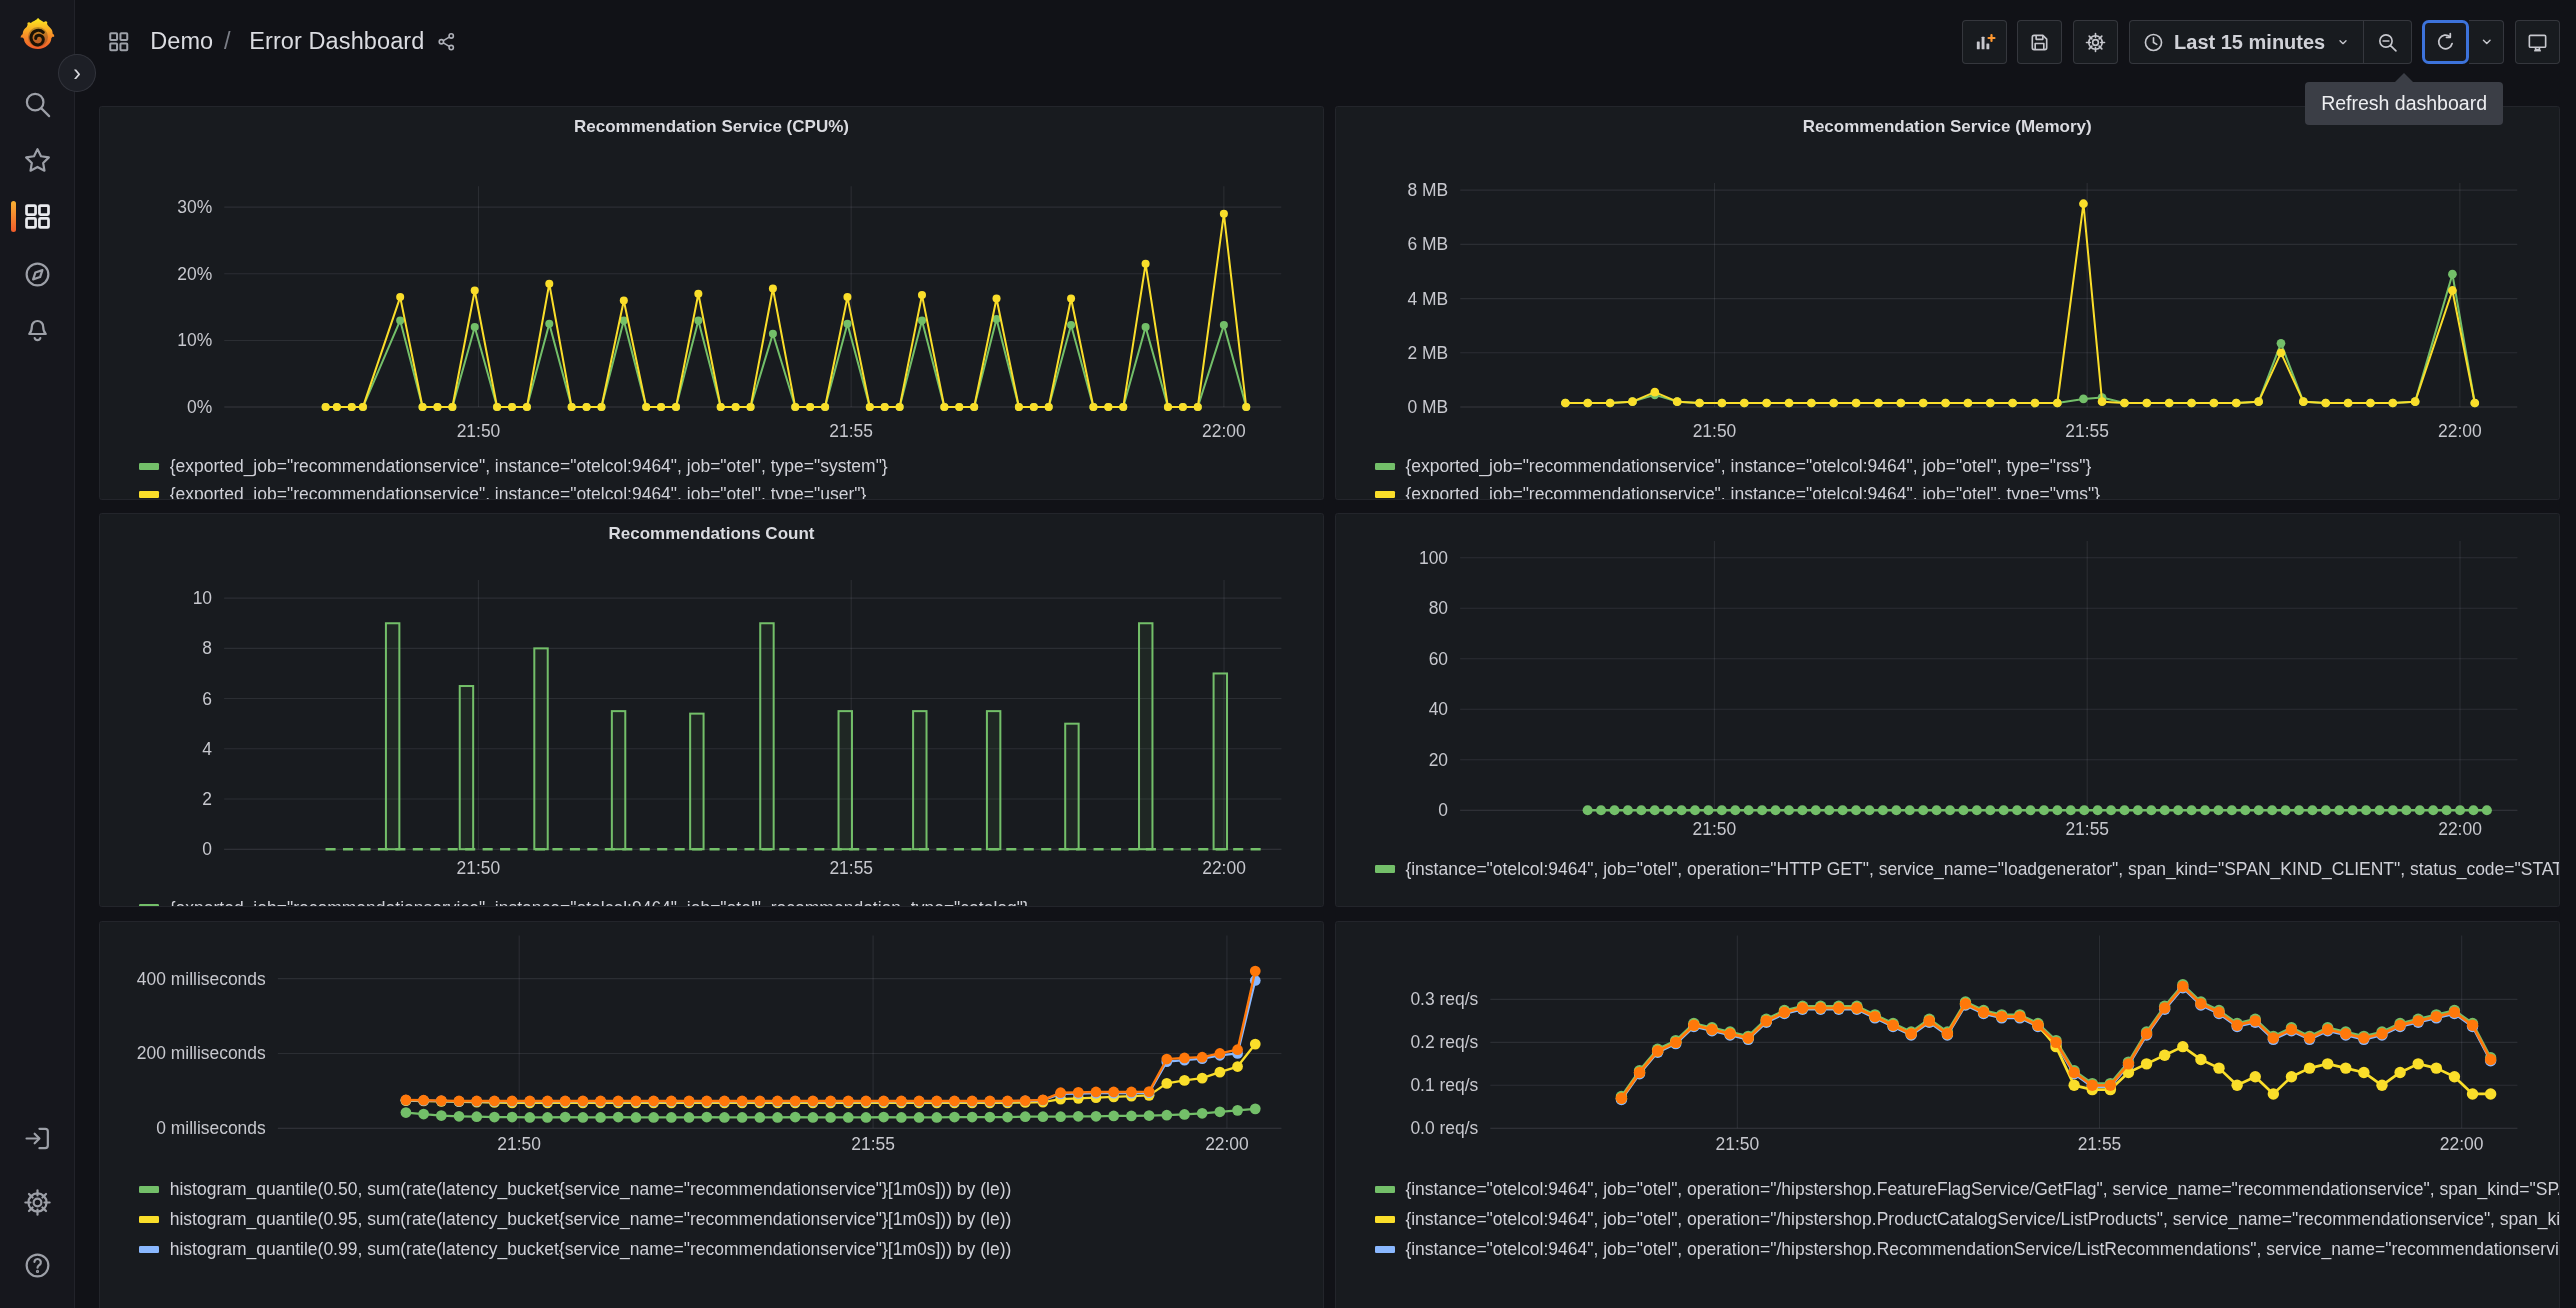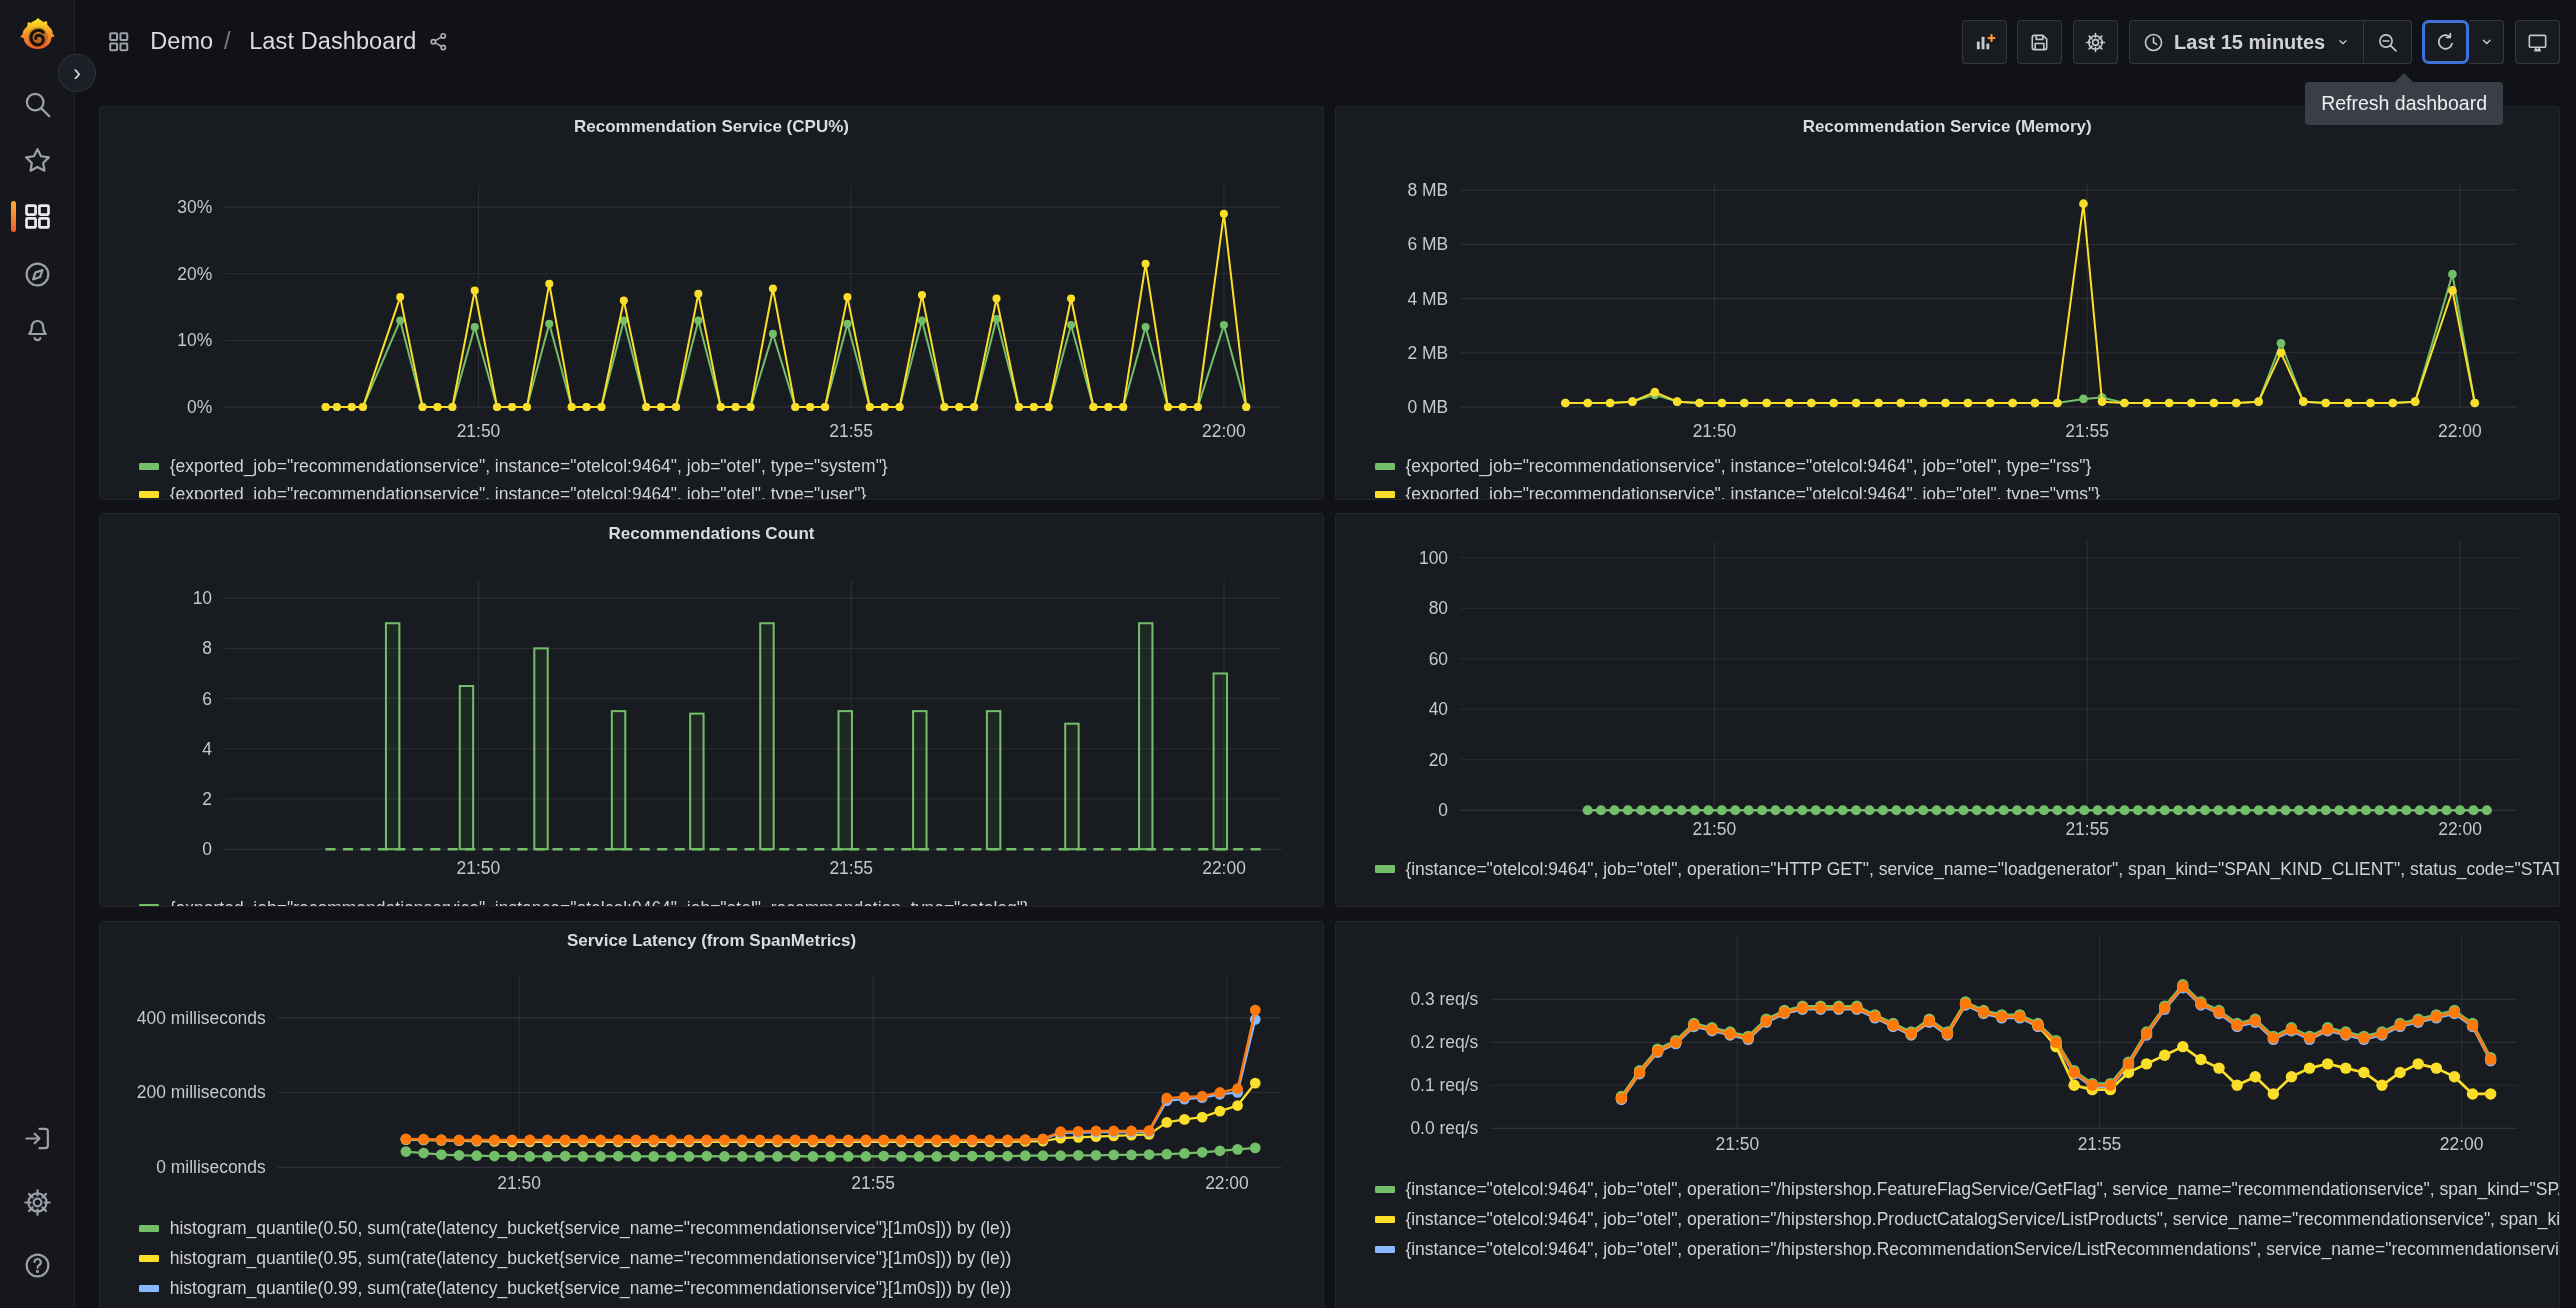--- a/index.html
+++ b/index.html
@@ -152,21 +152,21 @@
       <span class="bc-icon">
         <svg viewBox="0 0 24 24" fill="none" stroke="currentColor" stroke-width="1.9">
             <rect x="4" y="4" width="6.4" height="6.4" rx="0.7"></rect>
             <rect x="13.6" y="4" width="6.4" height="6.4" rx="0.7"></rect>
             <rect x="4" y="13.6" width="6.4" height="6.4" rx="0.7"></rect>
             <rect x="13.6" y="13.6" width="6.4" height="6.4" rx="0.7"></rect>
           </svg>
       </span>
       <span class="bc-text">Demo</span>
       <span class="bc-sep">/</span>
-      <span class="bc-text">Last Dashboard</span>
+      <span class="bc-text">Error Dashboard</span>
       <span class="share-ic">
         <svg viewBox="0 0 24 24" fill="none" stroke="currentColor" stroke-width="1.8">
             <circle cx="17" cy="5.5" r="2.4"></circle>
             <circle cx="6" cy="12" r="2.4"></circle>
             <circle cx="17" cy="18.5" r="2.4"></circle>
             <path d="M8.2 10.8l6.6-4M8.2 13.2l6.6 4"></path>
           </svg>
       </span>
     </div>
 
@@ -624,21 +624,20 @@
             <circle cx="1699.4605077574035" cy="441" r="7.5" fill="#73BF69"></circle>
           </svg></div>
       <ul class="legend" id="legend-3">
           <li>
             <span class="sw" style="background: rgb(115, 191, 105);"></span>
             <span class="lt">{instance="otelcol:9464", job="otel", operation="HTTP GET", service_name="loadgenerator", span_kind="SPAN_KIND_CLIENT", status_code="STATUS_CODE_ER"}</span>
           </li>
         </ul>
     </section>
     <section class="panel r3">
-      <div class="panel-title">Service Latency (from SpanMetrics)</div>
       <div class="chart" id="chart-4"><svg width="1203" height="232" viewBox="0 0 1792 345">
             <line x1="609.5169252468265" x2="609.5169252468265" y1="20" y2="307" stroke="rgba(204,204,220,0.11)" stroke-width="1.6"></line>
             <text x="609.5169252468265" y="340" fill="#C7C8CE" font-size="26" text-anchor="middle">21:50</text>
             <line x1="1136.6678420310297" x2="1136.6678420310297" y1="20" y2="307" stroke="rgba(204,204,220,0.11)" stroke-width="1.6"></line>
             <text x="1136.6678420310297" y="340" fill="#C7C8CE" font-size="26" text-anchor="middle">21:55</text>
             <line x1="1663.8187588152327" x2="1663.8187588152327" y1="20" y2="307" stroke="rgba(204,204,220,0.11)" stroke-width="1.6"></line>
             <text x="1663.8187588152327" y="340" fill="#C7C8CE" font-size="26" text-anchor="middle">22:00</text>
             <line x1="250" x2="1745" y1="307" y2="307" stroke="rgba(204,204,220,0.17)" stroke-width="1.6"></line>
             <text x="232" y="316" fill="#C7C8CE" font-size="26" text-anchor="end">0 milliseconds</text>
             <line x1="250" x2="1745" y1="195.5" y2="195.5" stroke="rgba(204,204,220,0.11)" stroke-width="1.6"></line>

